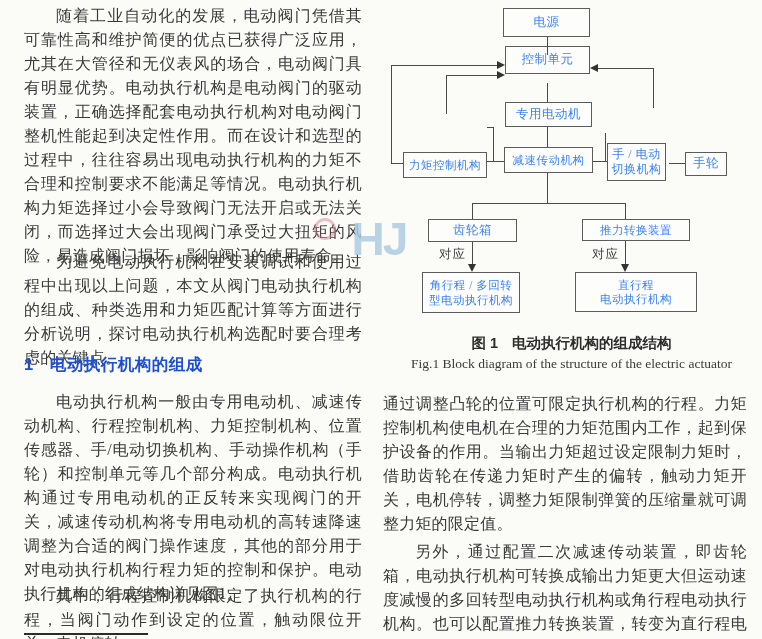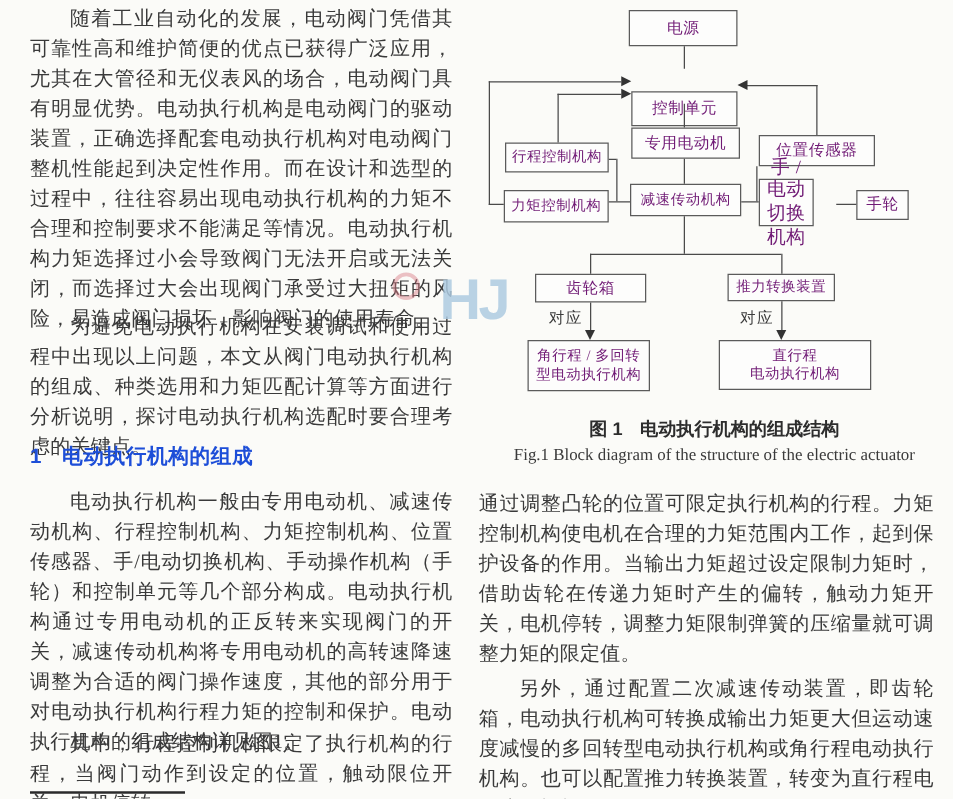--- a/index.html
+++ b/index.html
@@ -22,21 +22,21 @@
     font-family:"Liberation Sans","DejaVu Sans",sans-serif;
     font-weight:bold;font-size:16.5px;color:#1d4ed8;letter-spacing:0.5px;
   }
   .heading .hnum{margin-right:16px;}
   .footnote-rule{height:2px;background:#2b2b2b;}
   
   .fig{left:381px;top:0;width:381px;height:380px;}
   .node{
     position:absolute;border:1px solid #5b5b5b;background:rgba(255,255,255,.55);
     display:flex;flex-direction:column;align-items:center;justify-content:center;
-    font-size:12.5px;line-height:1.25;color:#701a75;text-align:center;
+    font-size:12.5px;line-height:1.25;color:#3b82f6;text-align:center;
     box-sizing:border-box;letter-spacing:0.5px;
   }
   .ln{position:absolute;background:#4a4a4a;}
   .ah{position:absolute;width:0;height:0;}
   .ah-r{border-top:4.5px solid transparent;border-bottom:4.5px solid transparent;border-left:8px solid #333;}
   .ah-l{border-top:4.5px solid transparent;border-bottom:4.5px solid transparent;border-right:8px solid #333;}
   .ah-d{border-left:4.5px solid transparent;border-right:4.5px solid transparent;border-top:8px solid #333;}
   .edge-label{position:absolute;font-size:12.5px;color:#3c3c3c;letter-spacing:1px;}
   .cap-zh{
     left:0;top:334px;width:100%;text-align:center;
@@ -85,49 +85,43 @@
 
   <p class="abs para indent col-left-x" style="top:584px;">其中，行程控制机构限定了执行机构的行程，当阀门动作到设定的位置，触动限位开关，电机停转，</p>
 
   <div class="abs footnote-rule" style="top:633px;left:24px;width:124px;"></div>
 
   <div class="abs fig">
 
     <div class="node" style="left:122px;top:8px;width:87px;height:29px;">
       <span>电源</span>
     </div>
-    <div class="node" style="left:124px;top:73px;width:85px;height:28px;text-align:center;">
+    <div class="node" style="left:124px;top:46px;width:85px;height:28px;text-align:center;">
       <span>控制单元</span>
     </div>
     <div class="node" style="left:124px;top:102px;width:87px;height:25px;">
       <span>专用电动机</span>
-    </div>
-    <div class="node" style="left:23px;top:114px;width:83px;height:24px;font-size:11.5px;">
-      <span>行程控制机构</span>
-    </div>
-    <div class="node" style="left:226px;top:108px;width:93px;height:25px;">
-      <span>位置传感器</span>
     </div>
     <div class="node" style="left:123px;top:147px;width:89px;height:26px;font-size:11.5px;">
       <span>减速传动机构</span>
     </div>
     <div class="node" style="left:22px;top:152px;width:84px;height:26px;font-size:11.5px;">
       <span>力矩控制机构</span>
     </div>
-    <div class="node" style="left:226px;top:143px;width:44px;height:38px;font-size:15px;">
+    <div class="node" style="left:226px;top:143px;width:59px;height:38px;font-size:12px;">
       <span>手 / 电动</span>
       <span>切换机构</span>
     </div>
     <div class="node" style="left:304px;top:152px;width:42px;height:24px;">
       <span>手轮</span>
     </div>
     <div class="node" style="left:47px;top:219px;width:89px;height:23px;">
       <span>齿轮箱</span>
     </div>
-    <div class="node" style="left:201px;top:219px;width:86px;height:22px;font-size:11.5px;">
+    <div class="node" style="left:201px;top:219px;width:108px;height:22px;font-size:11.5px;">
       <span>推力转换装置</span>
     </div>
     <div class="node" style="left:41px;top:272px;width:98px;height:41px;font-size:11.5px;">
       <span>角行程 / 多回转</span>
       <span>型电动执行机构</span>
     </div>
     <div class="node" style="left:194px;top:272px;width:122px;height:40px;font-size:11.5px;">
       <span>直行程</span>
       <span>电动执行机构</span>
     </div>

